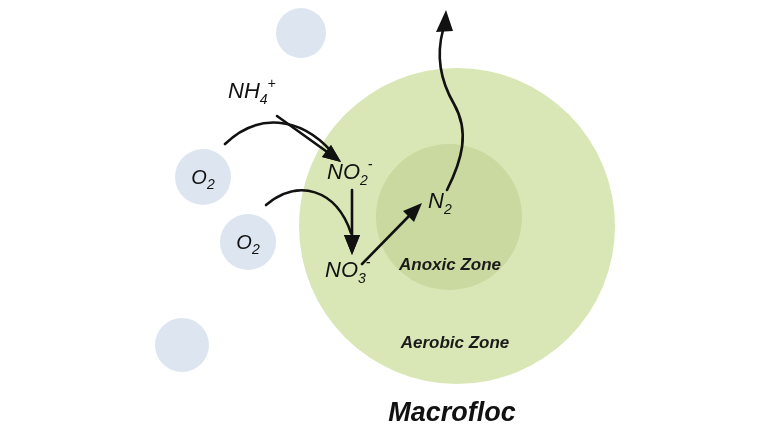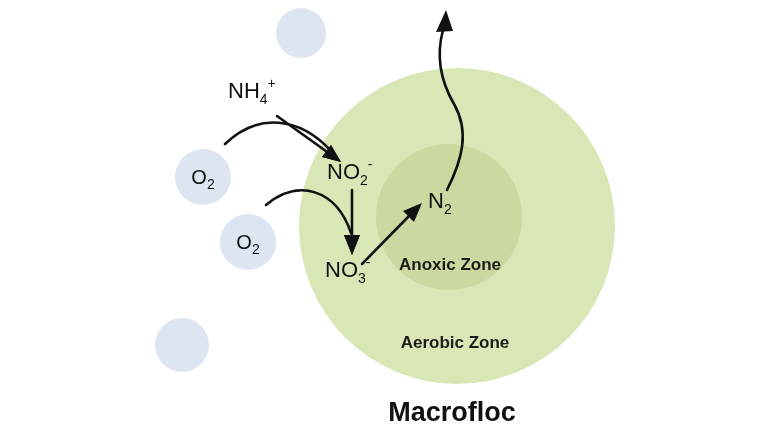--- a/index.html
+++ b/index.html
@@ -12,20 +12,21 @@
     width: 768px;
     height: 432px;
     font-family: "Liberation Sans", sans-serif;
     overflow: hidden;
   }
   #diagram-root {
     position: relative;
     width: 768px;
     height: 348px;
     background: #ffffff;
+    font-style: italic;
   }
   svg#scene {
     display: block;
     width: 768px;
     height: 432px;
   }
   text {
     font-family: "Liberation Sans", sans-serif;
     fill: #111111;
   }

